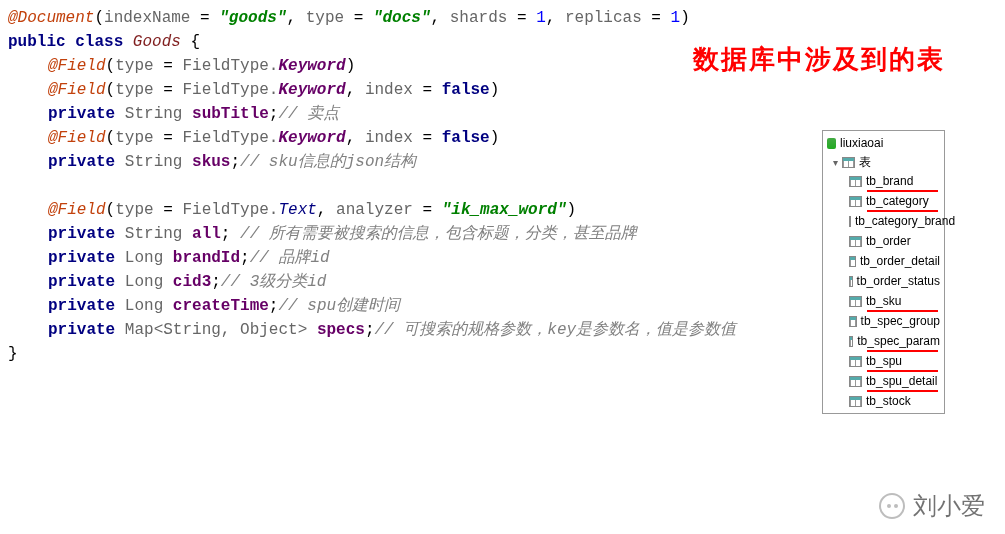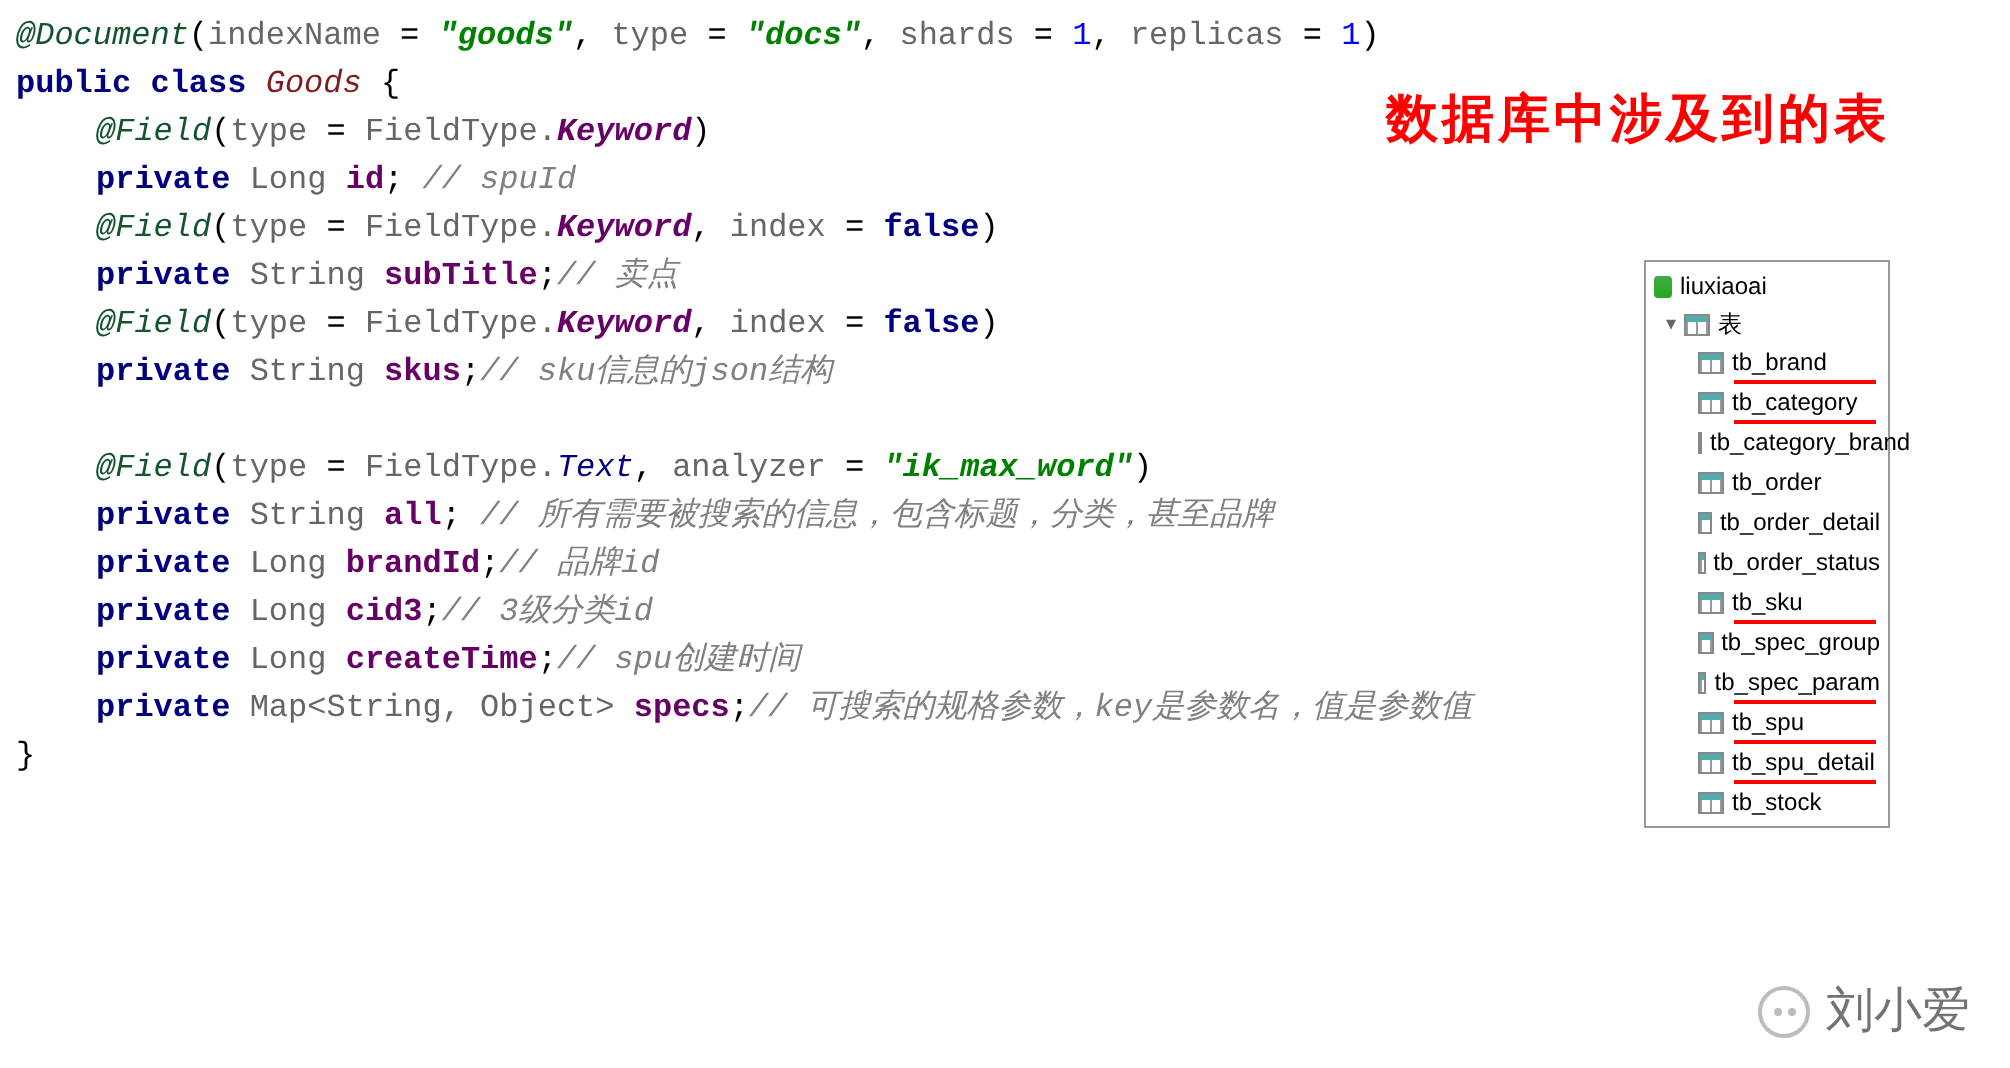--- a/index.html
+++ b/index.html
@@ -8,21 +8,21 @@
       font-size: 16px;
       background: #fff;
       width: 1005px;
       height: 534px;
       position: relative;
       padding: 6px 8px;
       line-height: 1.5;
     }
     .code-line { white-space: pre; }
     .indent1 { padding-left: 40px; }
-    .annotation { color: #14532d; font-style: italic; }
+    .annotation { color: #c2410c; font-style: italic; }
     .keyword { color: #000080; font-weight: bold; }
     .class-name { color: #7f1d1d; font-style: italic; }
     .string { color: #008000; font-weight: bold; font-style: italic; }
     .type-name { color: #666; }
     .field-type { color: #660066; font-weight: bold; font-style: italic; }
     .text-type { color: #000080; font-style: italic; }
     .num { color: #0000ff; }
     .bool { color: #000080; font-weight: bold; }
     .var-name { color: #660066; font-weight: bold; }
     .comment { color: #808080; font-style: italic; }
@@ -124,21 +124,20 @@
     .wm-dots { display: flex; gap: 3px; }
     .wm-dots span { width: 4px; height: 4px; background: #888; border-radius: 50%; display: block; }
   </style>
 </head>
 <body>
 
 <div>
   <div class="code-line"><span class="annotation">@Document</span><span class="punct">(</span><span class="type-name">indexName</span><span class="punct"> = </span><span class="string">"goods"</span><span class="punct">, </span><span class="type-name">type</span><span class="punct"> = </span><span class="string">"docs"</span><span class="punct">, </span><span class="type-name">shards</span><span class="punct"> = </span><span class="num">1</span><span class="punct">, </span><span class="type-name">replicas</span><span class="punct"> = </span><span class="num">1</span><span class="punct">)</span></div>
   <div class="code-line"><span class="keyword">public</span><span> </span><span class="keyword">class</span><span> </span><span class="class-name">Goods</span><span class="punct"> {</span></div>
   <div class="code-line indent1"><span class="annotation">@Field</span><span class="punct">(</span><span class="type-name">type</span><span class="punct"> = </span><span class="type-name">FieldType.</span><span class="field-type">Keyword</span><span class="punct">)</span></div>
-  <div class="code-line indent1"><span class="keyword">private</span><span> </span><span class="type-name">Long</span><span> </span><span class="var-name">id</span><span class="punct">; </span><span class="comment">// spuId</span></div>
   <div class="code-line indent1"><span class="annotation">@Field</span><span class="punct">(</span><span class="type-name">type</span><span class="punct"> = </span><span class="type-name">FieldType.</span><span class="field-type">Keyword</span><span class="punct">, </span><span class="type-name">index</span><span class="punct"> = </span><span class="bool">false</span><span class="punct">)</span></div>
   <div class="code-line indent1"><span class="keyword">private</span><span> </span><span class="type-name">String</span><span> </span><span class="var-name">subTitle</span><span class="punct">;</span><span class="comment">// 卖点</span></div>
   <div class="code-line indent1"><span class="annotation">@Field</span><span class="punct">(</span><span class="type-name">type</span><span class="punct"> = </span><span class="type-name">FieldType.</span><span class="field-type">Keyword</span><span class="punct">, </span><span class="type-name">index</span><span class="punct"> = </span><span class="bool">false</span><span class="punct">)</span></div>
   <div class="code-line indent1"><span class="keyword">private</span><span> </span><span class="type-name">String</span><span> </span><span class="var-name">skus</span><span class="punct">;</span><span class="comment">// sku信息的json结构</span></div>
   <div class="code-line indent1">&nbsp;</div>
   <div class="code-line indent1"><span class="annotation">@Field</span><span class="punct">(</span><span class="type-name">type</span><span class="punct"> = </span><span class="type-name">FieldType.</span><span class="text-type">Text</span><span class="punct">, </span><span class="type-name">analyzer</span><span class="punct"> = </span><span class="string">"ik_max_word"</span><span class="punct">)</span></div>
   <div class="code-line indent1"><span class="keyword">private</span><span> </span><span class="type-name">String</span><span> </span><span class="var-name">all</span><span class="punct">; </span><span class="comment">// 所有需要被搜索的信息，包含标题，分类，甚至品牌</span></div>
   <div class="code-line indent1"><span class="keyword">private</span><span> </span><span class="type-name">Long</span><span> </span><span class="var-name">brandId</span><span class="punct">;</span><span class="comment">// 品牌id</span></div>
   <div class="code-line indent1"><span class="keyword">private</span><span> </span><span class="type-name">Long</span><span> </span><span class="var-name">cid3</span><span class="punct">;</span><span class="comment">// 3级分类id</span></div>
   <div class="code-line indent1"><span class="keyword">private</span><span> </span><span class="type-name">Long</span><span> </span><span class="var-name">createTime</span><span class="punct">;</span><span class="comment">// spu创建时间</span></div>

